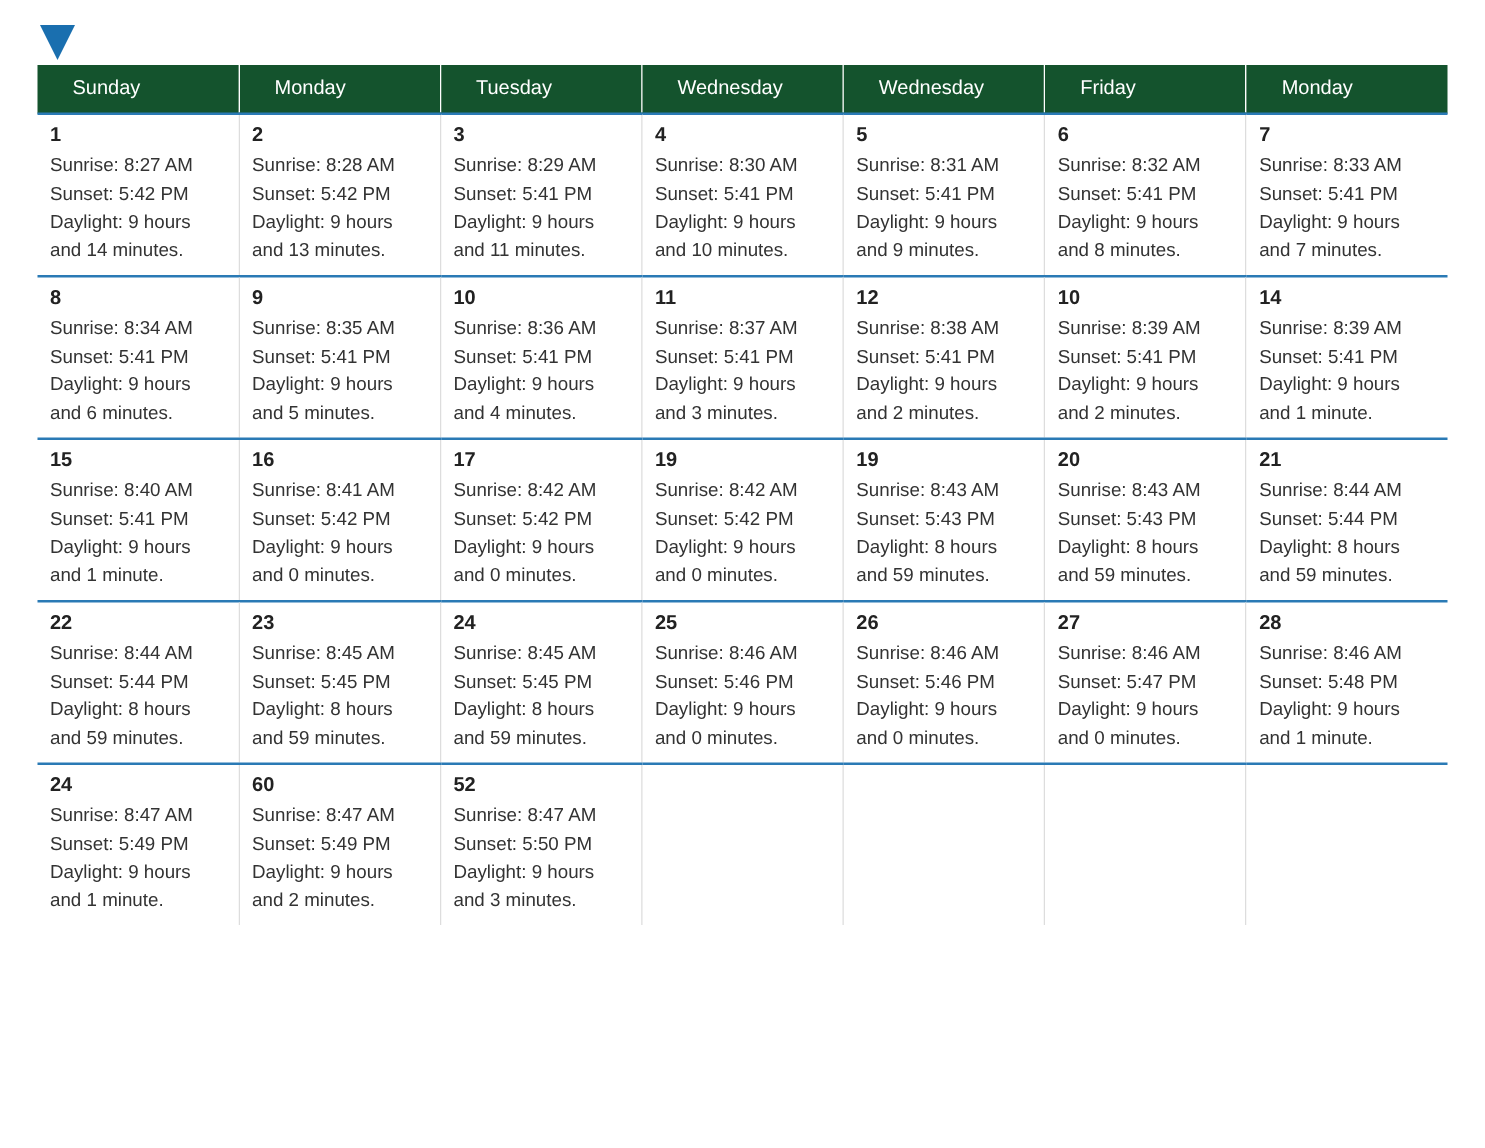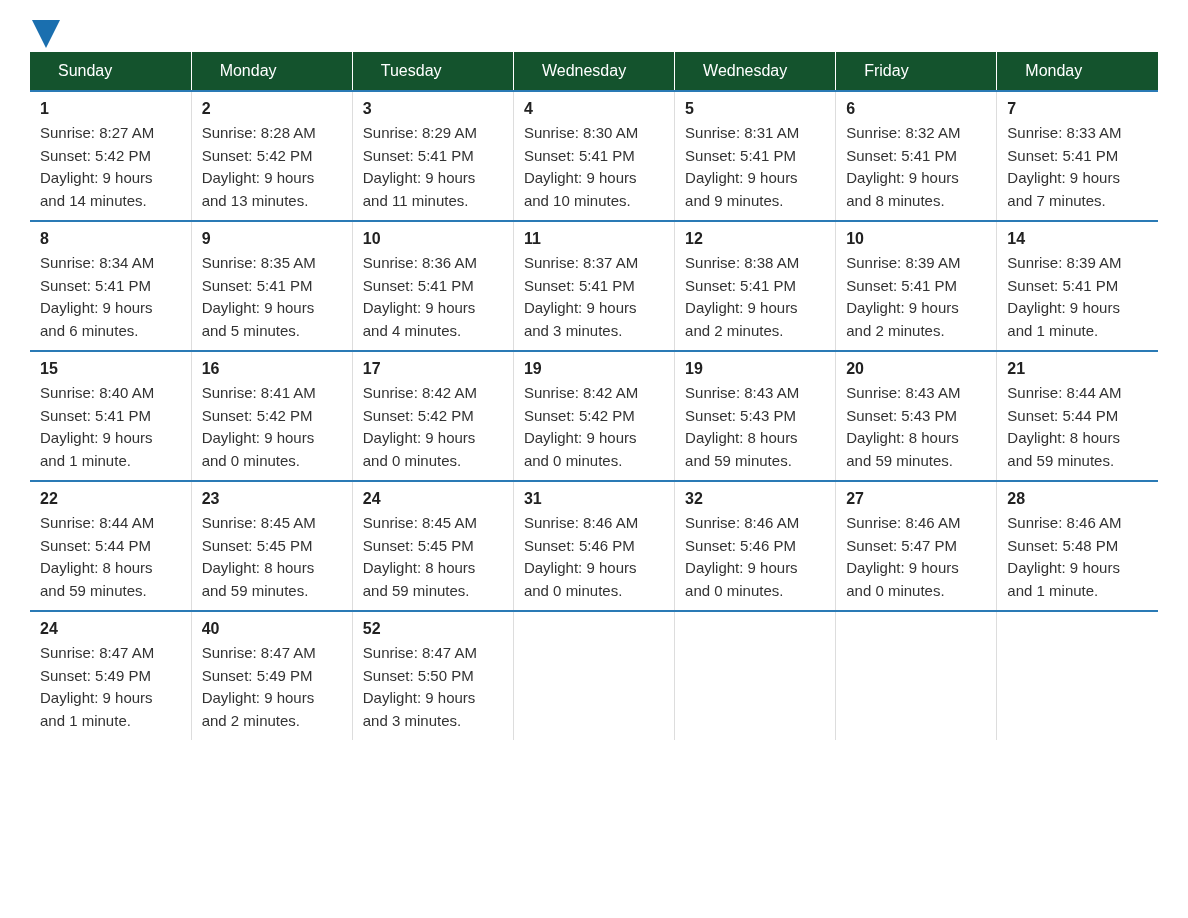--- a/index.html
+++ b/index.html
@@ -323,29 +323,29 @@
         </td>
         <td>
           <span class="day-number">24</span>
           <div class="day-info">
             Sunrise: 8:45 AM<br>
             Sunset: 5:45 PM<br>
             Daylight: 8 hours and 59 minutes.
           </div>
         </td>
         <td>
-          <span class="day-number">31</span>
+          <span class="day-number">25</span>
           <div class="day-info">
             Sunrise: 8:46 AM<br>
             Sunset: 5:46 PM<br>
             Daylight: 9 hours and 0 minutes.
           </div>
         </td>
         <td>
-          <span class="day-number">32</span>
+          <span class="day-number">26</span>
           <div class="day-info">
             Sunrise: 8:46 AM<br>
             Sunset: 5:46 PM<br>
             Daylight: 9 hours and 0 minutes.
           </div>
         </td>
         <td>
           <span class="day-number">27</span>
           <div class="day-info">
             Sunrise: 8:46 AM<br>
@@ -365,21 +365,21 @@
       <tr>
         <td>
           <span class="day-number">24</span>
           <div class="day-info">
             Sunrise: 8:47 AM<br>
             Sunset: 5:49 PM<br>
             Daylight: 9 hours and 1 minute.
           </div>
         </td>
         <td>
-          <span class="day-number">40</span>
+          <span class="day-number">60</span>
           <div class="day-info">
             Sunrise: 8:47 AM<br>
             Sunset: 5:49 PM<br>
             Daylight: 9 hours and 2 minutes.
           </div>
         </td>
         <td>
           <span class="day-number">52</span>
           <div class="day-info">
             Sunrise: 8:47 AM<br>

